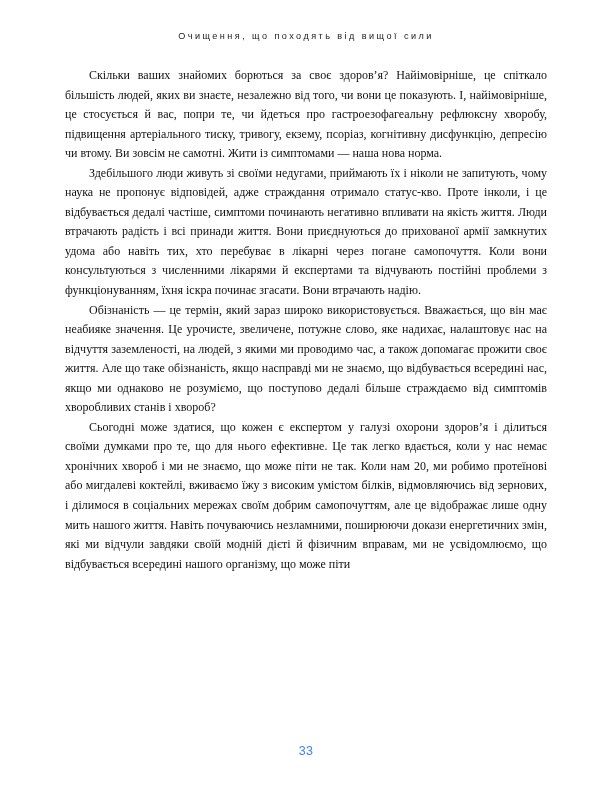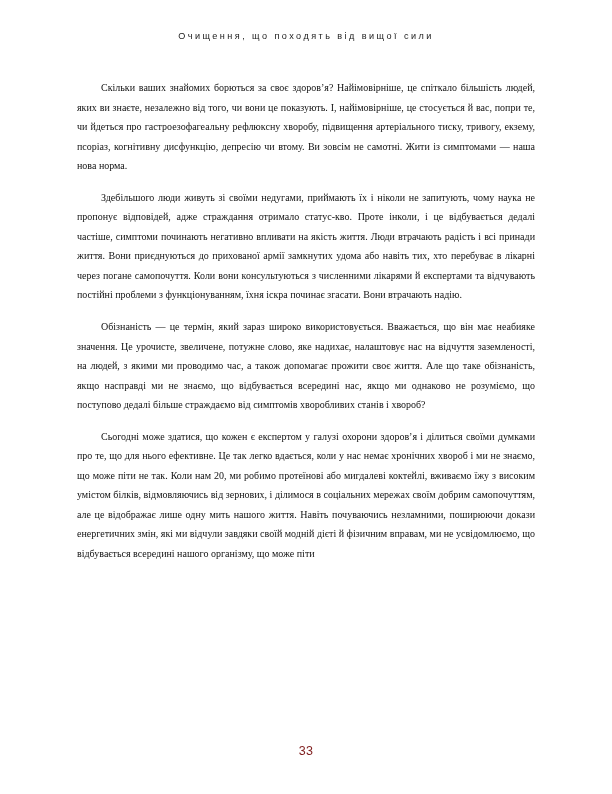--- a/index.html
+++ b/index.html
@@ -39,25 +39,25 @@
 
   
   .textblock {
     position: absolute;
     top: 66px;
     left: 65px;
     width: 482px;
   }
 
   p.para {
-    margin: 12px;
+    margin: 0;
     padding: 0;
     text-align: justify;
     text-justify: inter-word;
-    font-size: 10px;
+    font-size: 12px;
     line-height: 19.55px;
     text-indent: 24px;
     hyphens: manual;
     -webkit-hyphens: manual;
     word-spacing: 0px;
   }
 
   p.para:last-child {
     text-align: justify;
   }
@@ -68,21 +68,21 @@
   
   .folio {
     position: absolute;
     top: 744px;
     left: 0;
     width: 612px;
     text-align: center;
     font-family: "Liberation Sans", "DejaVu Sans", sans-serif;
     font-size: 12.5px;
     letter-spacing: 0.3px;
-    color: #7f1d1d;
+    color: #3b82f6;
   }
 </style>
 </head>
 <body>
 
 <div class="page">
 
   <div class="running-header">Очищення, що походять від вищої сили</div>
 
   <div class="textblock">

